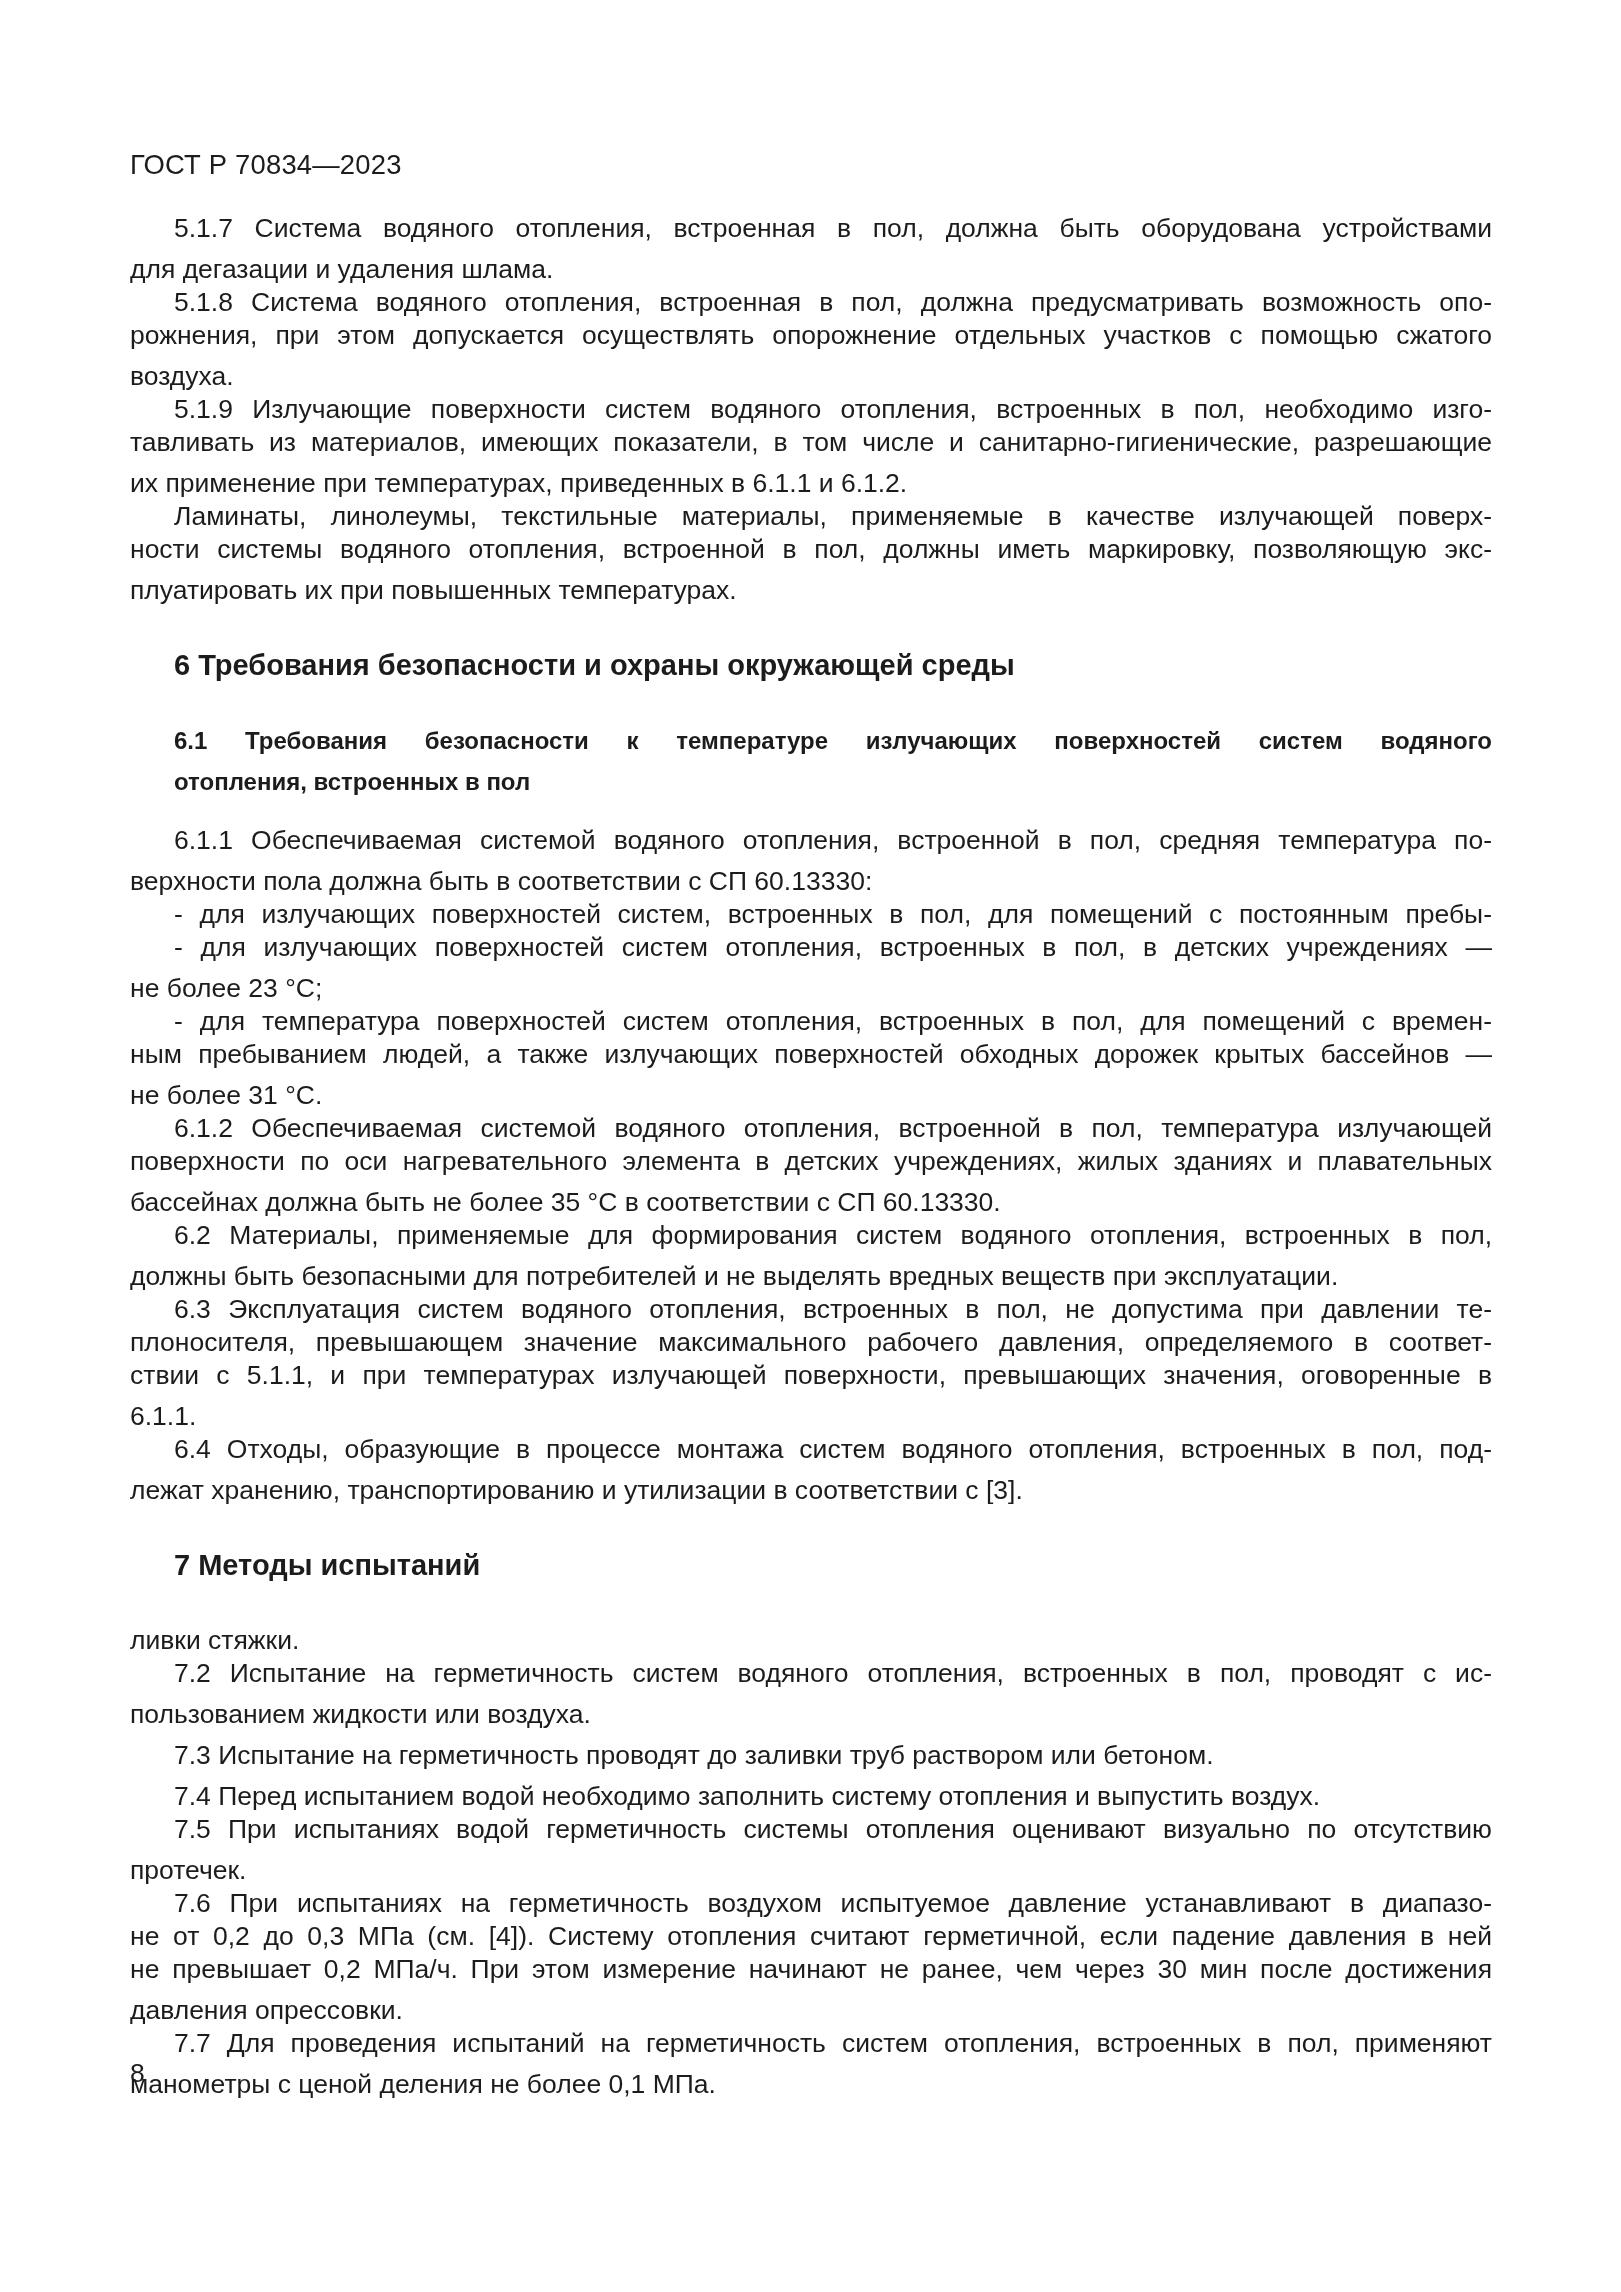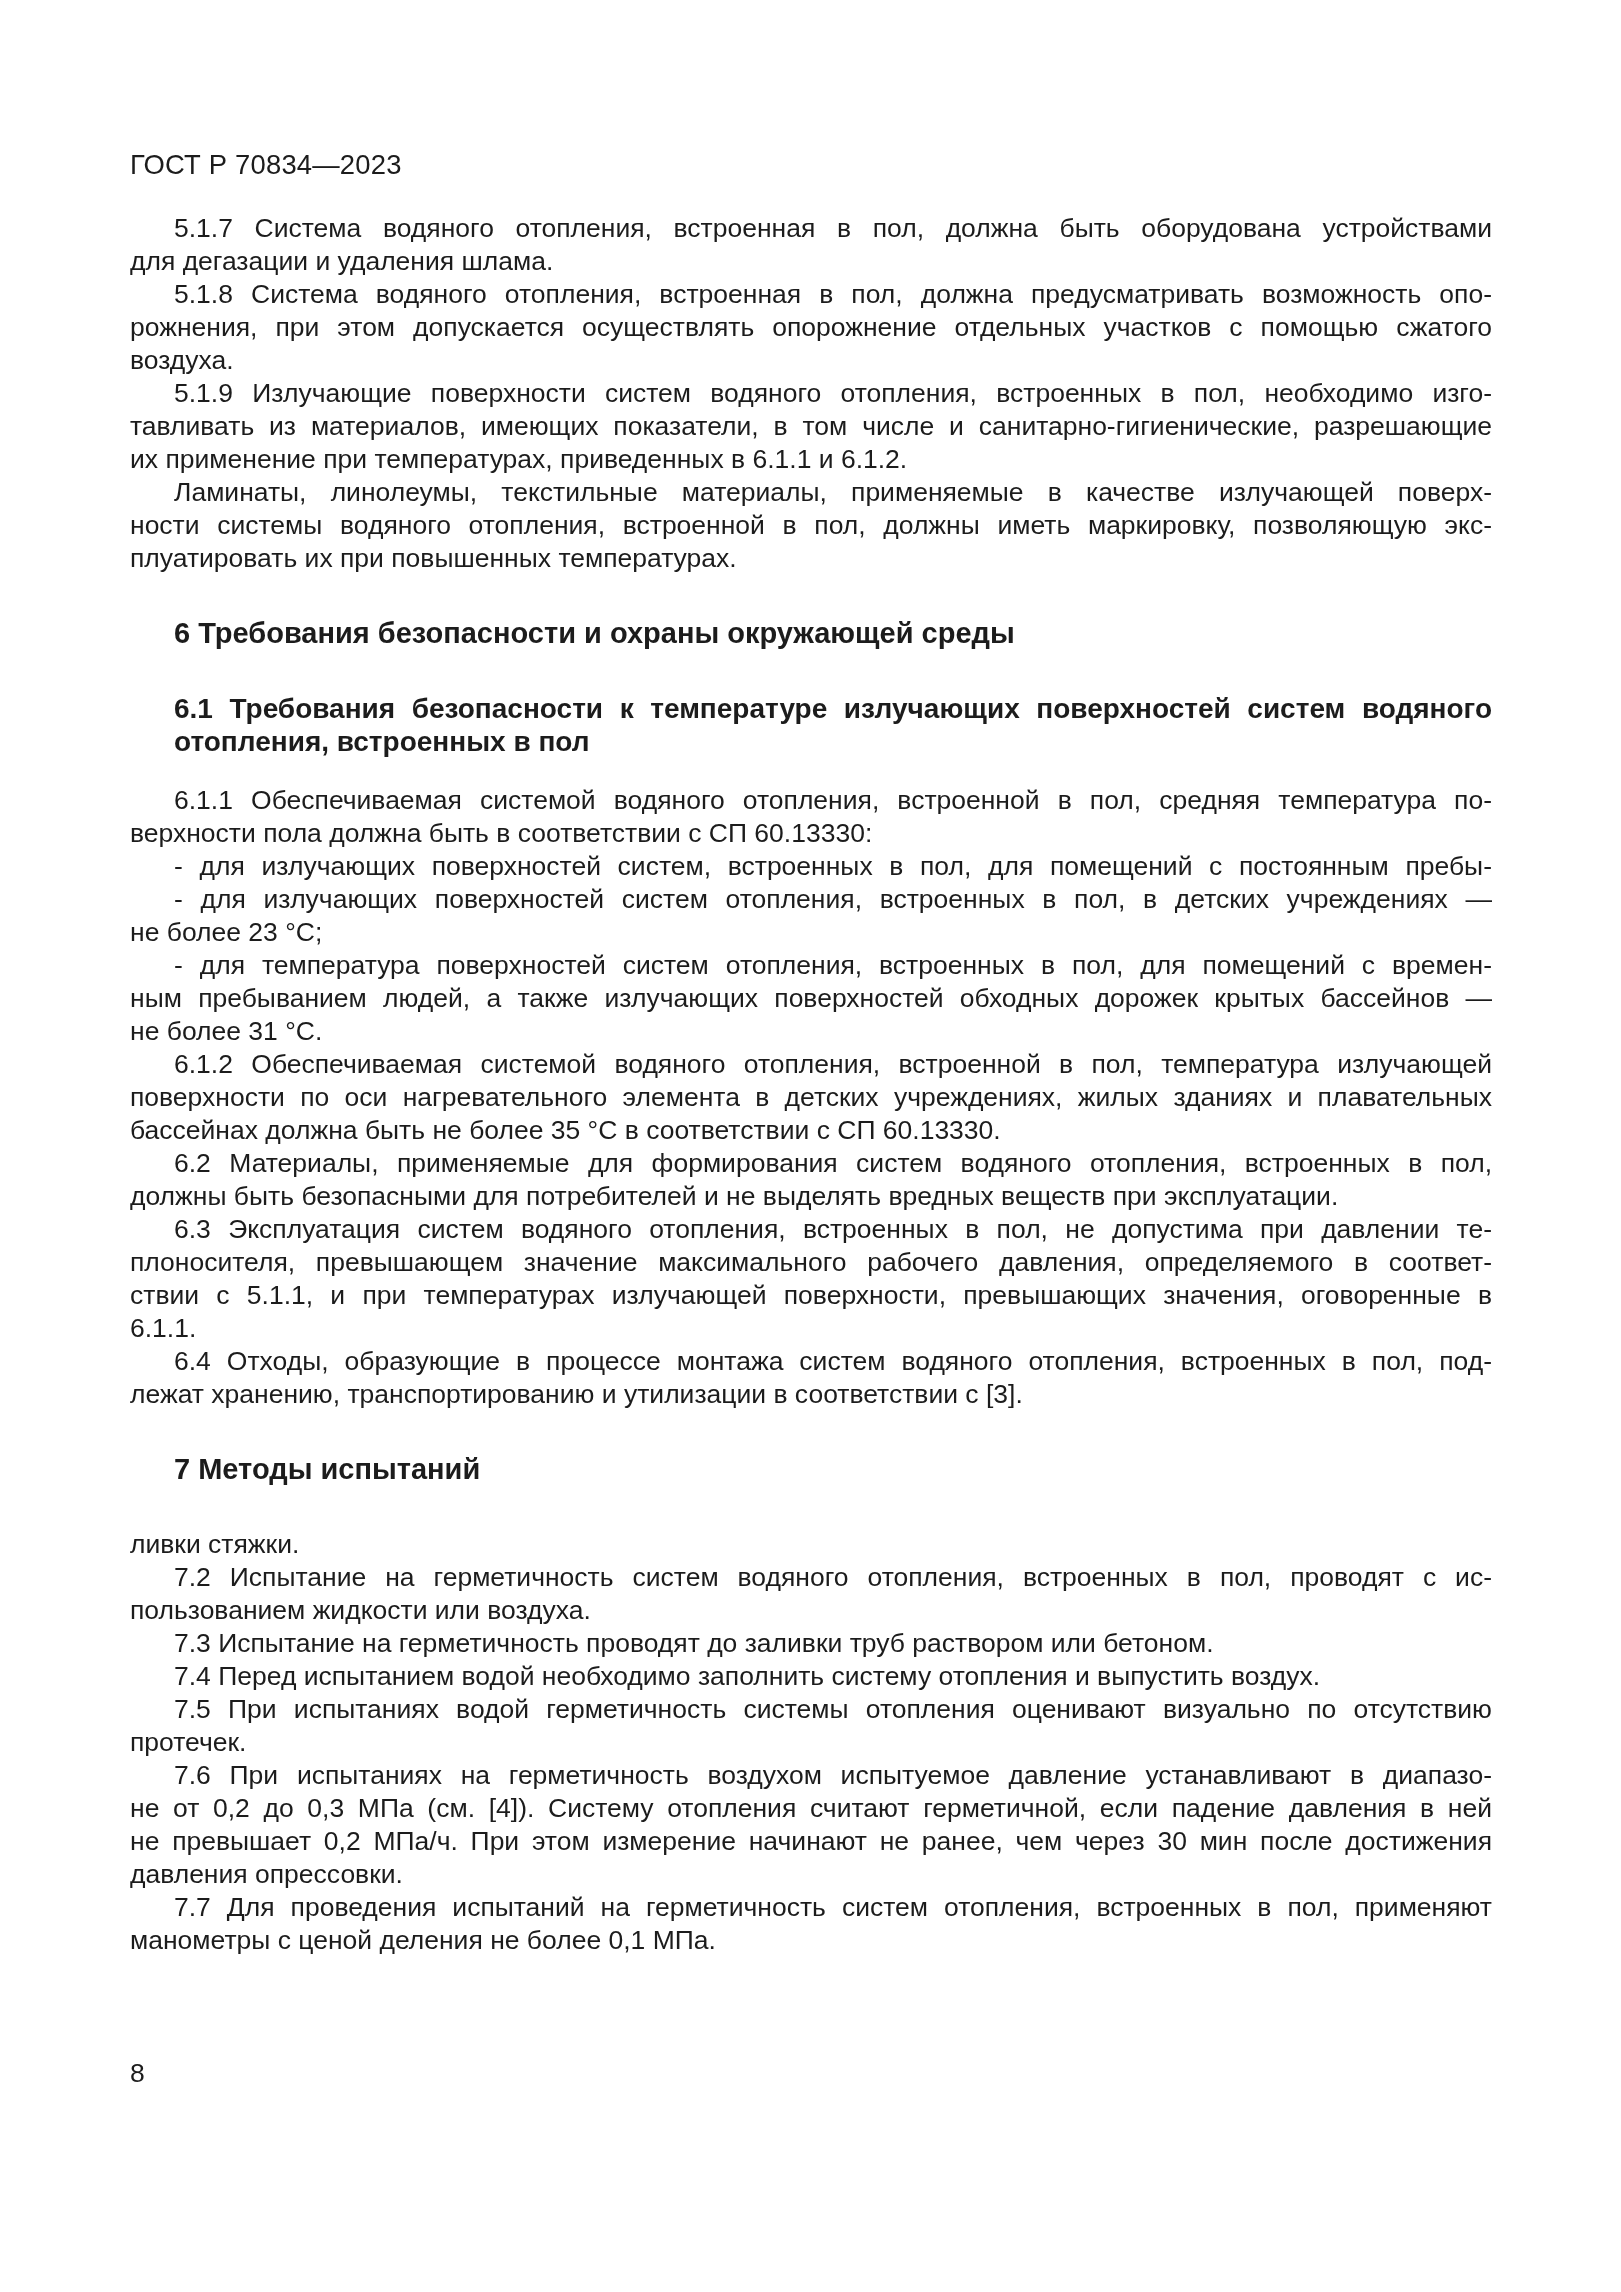--- a/index.html
+++ b/index.html
@@ -35,33 +35,33 @@
     width: 1362px;
     font-size: 26.5px;
     line-height: 33px;
   }
   .p { margin: 0; }
   .line {
     text-align: justify;
     text-align-last: justify;
     white-space: normal;
   }
-  .line.last { text-align-last: left; }
+  .line.last { text-align-last: left; margin-top: 8px; }
   .p .line.first { text-indent: 44px; }
   .h1 {
     font-weight: bold;
     font-size: 29px;
     line-height: 39px;
     padding-left: 44px;
     margin: 39px 0 39px 0;
   }
   .h1 .line { text-align: right; text-align-last: left; }
   .h2 {
     font-weight: bold;
-    font-size: 28px;
+    font-size: 24px;
     line-height: 33px;
     padding-left: 44px;
     margin: 0 0 25.5px 0;
   }
   .page-number {
     position: absolute;
     top: 2058px;
     left: 130px;
     font-size: 26.5px;
   }

